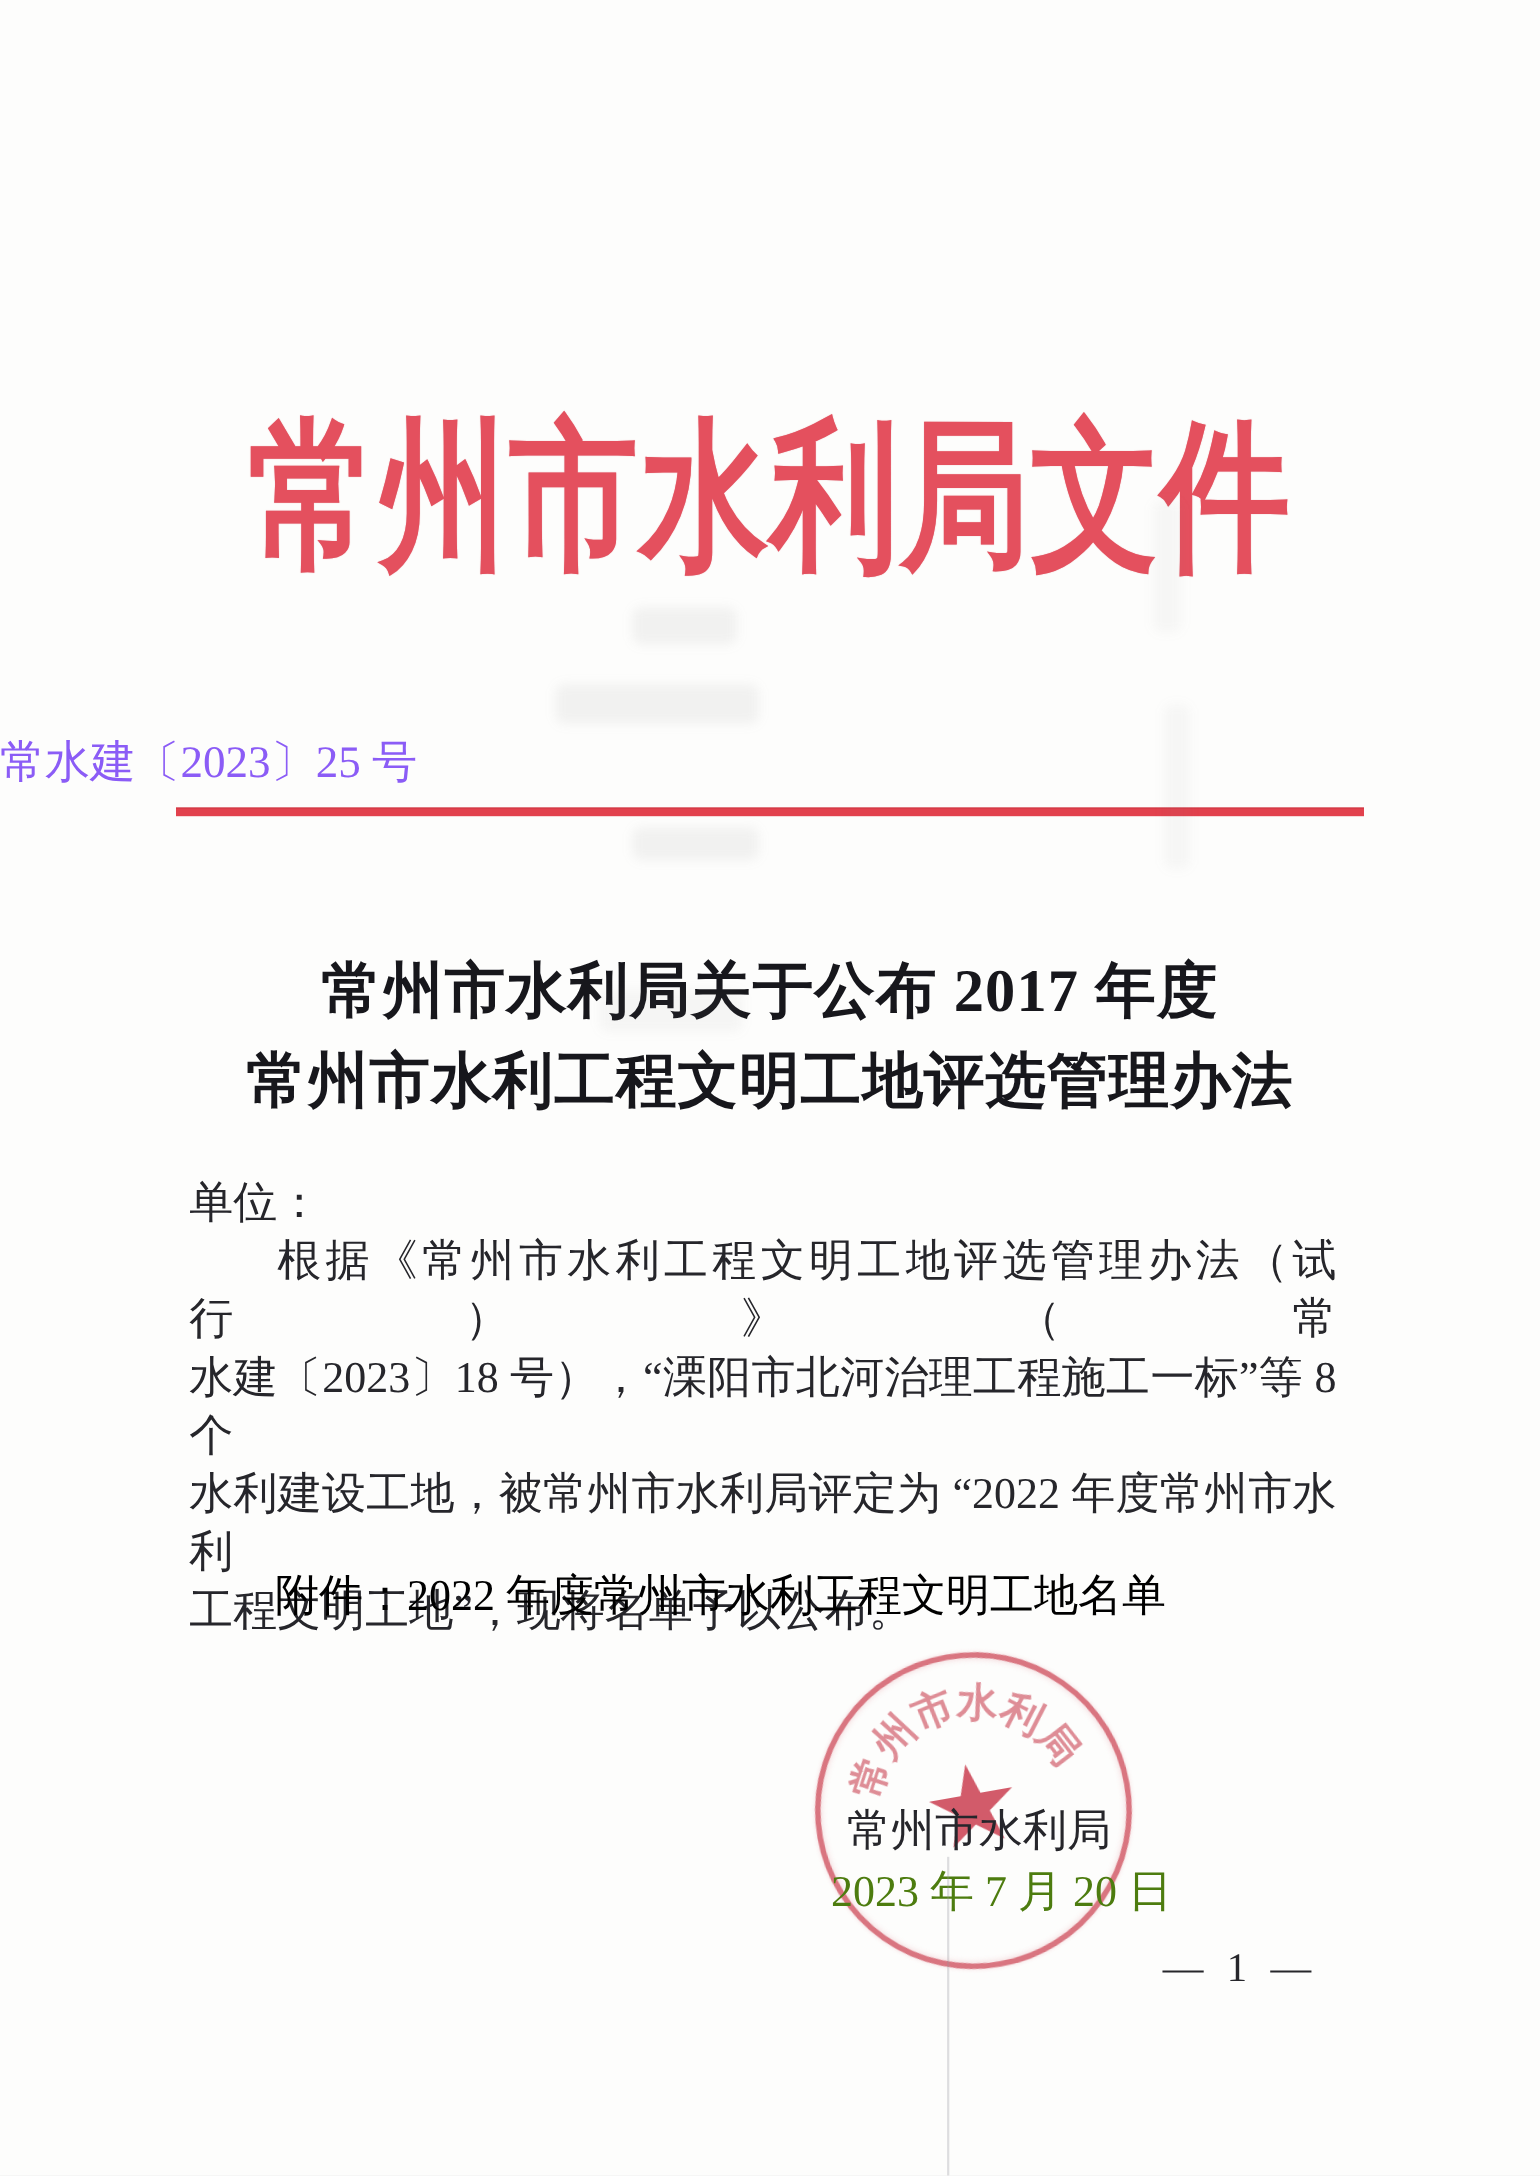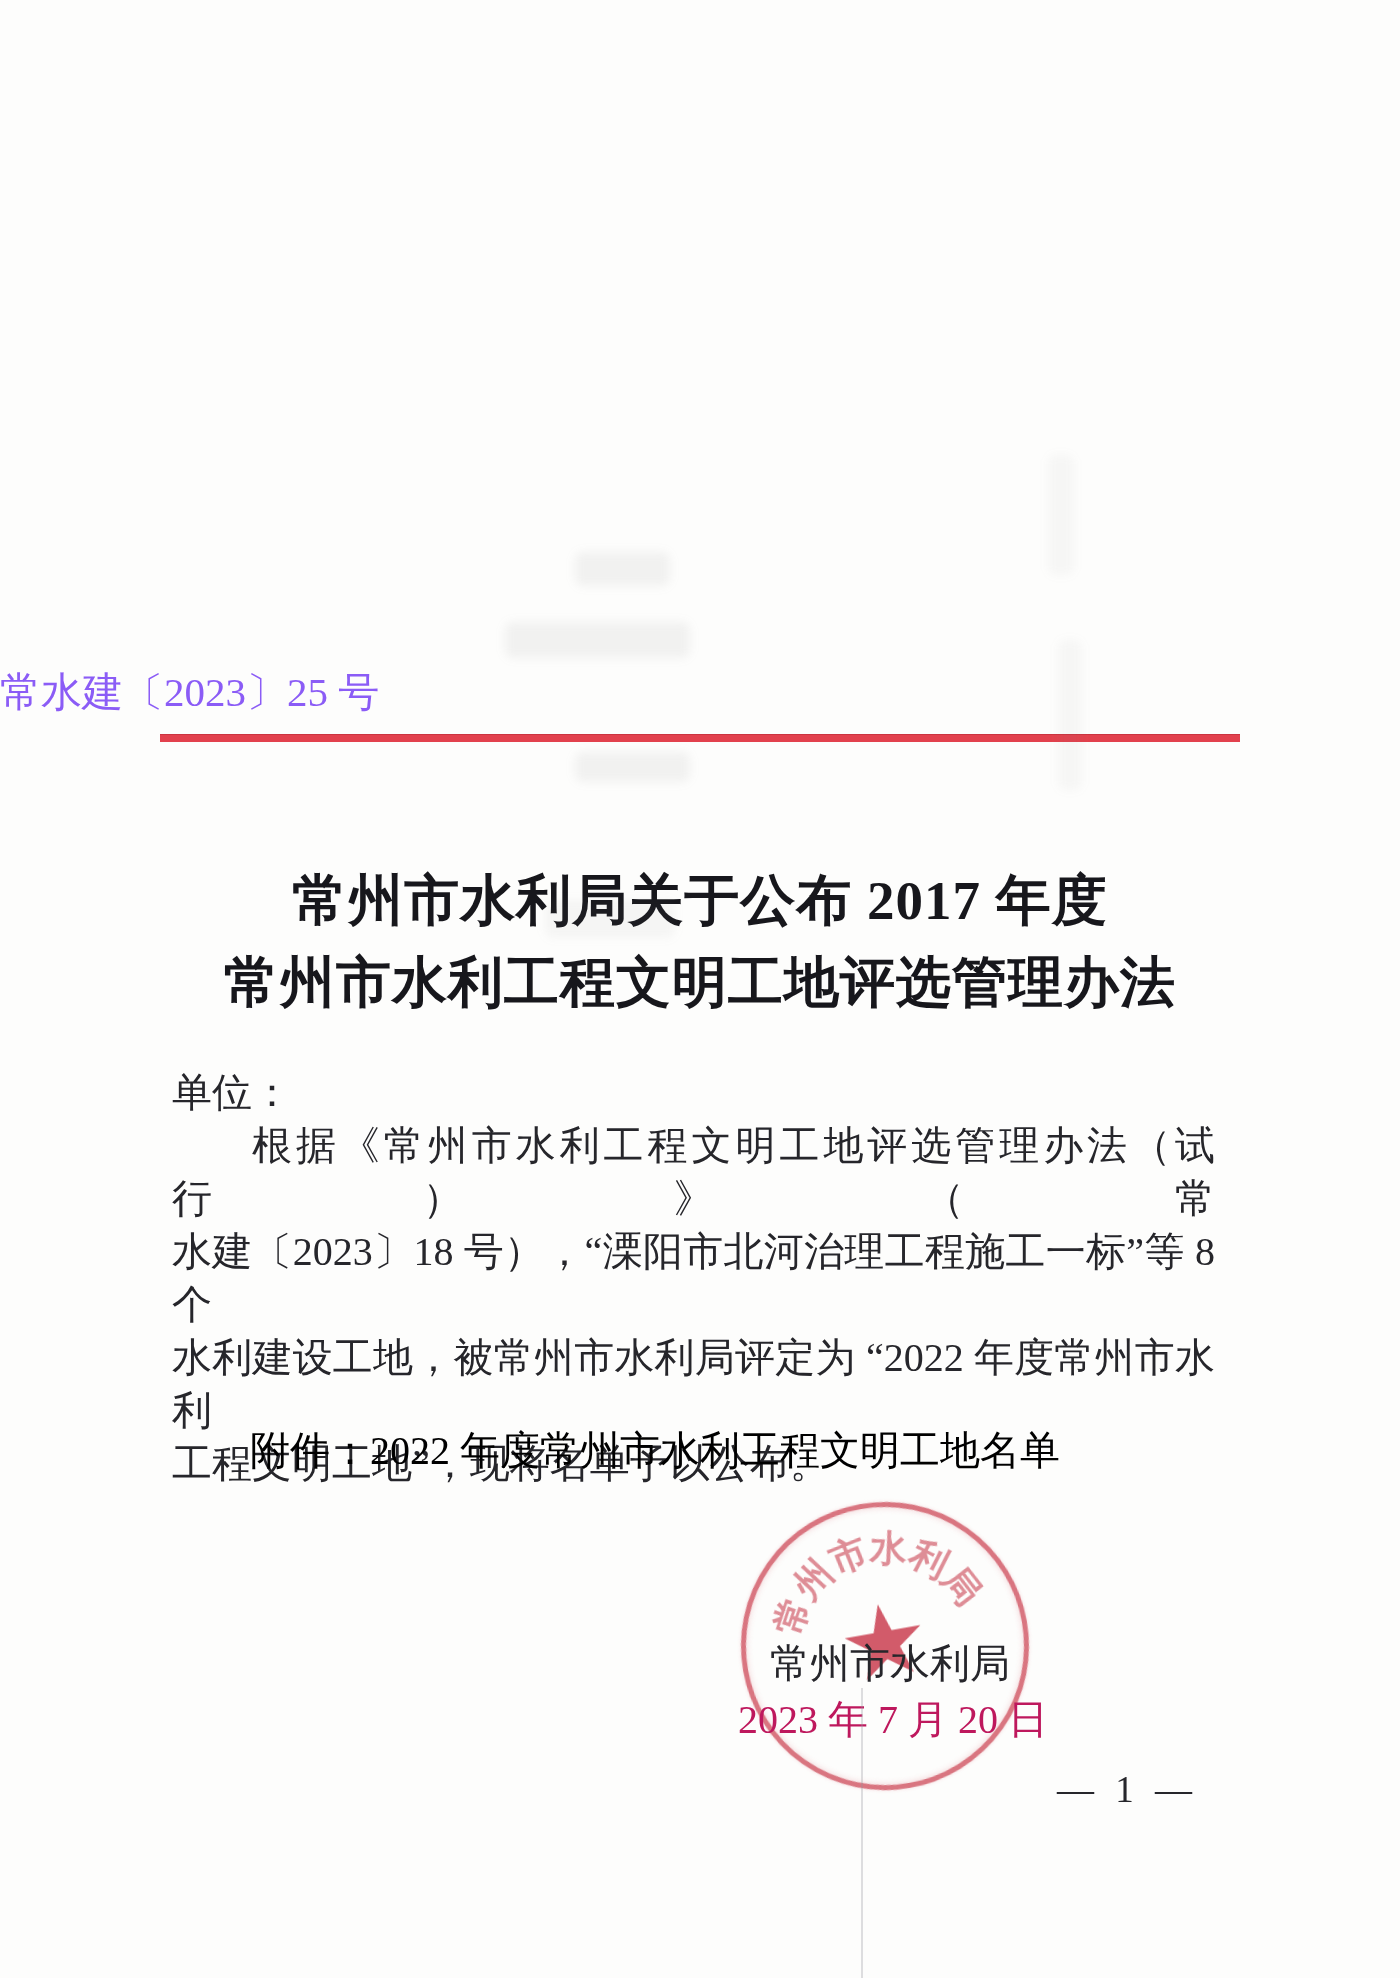--- a/index.html
+++ b/index.html
@@ -92,22 +92,23 @@
   .sig-issuer {
     position: absolute;
     top: 1640px; left: 740px; width: 300px;
     text-align: center;
     font-size: 40px; line-height: 48px;
     color: #26262b;
   }
   .sig-date {
     position: absolute;
     top: 1696px; left: 738px; width: 345px;
+    text-align: center;
     font-size: 40px; line-height: 48px;
-    color: #be185d;
+    color: #4d7c0f;
   }
 
   
   .seal {
     position: absolute;
     left: 741px; top: 1502px;
     width: 278px; height: 278px;
     border: 5px solid rgba(207,72,88,0.75);
     border-radius: 50%;
     transform: rotate(-10deg);
@@ -170,20 +171,23 @@
     left: 861px; top: 1688px;
     width: 2px; height: 290px;
     background: rgba(150,150,155,0.30);
   }
 </style>
 </head>
 <body>
 
 <div class="page">
 
+  <div class="big-title">
+    <span class="inner">常州市水利局文件</span>
+  </div>
 
   <div class="doc-number">常水建〔2023〕25 号</div>
 
   <div class="red-divider"></div>
 
   <div class="notice-title">
     <div>常州市水利局关于公布 2017 年度</div>
     <div>常州市水利工程文明工地评选管理办法</div>
   </div>
 

